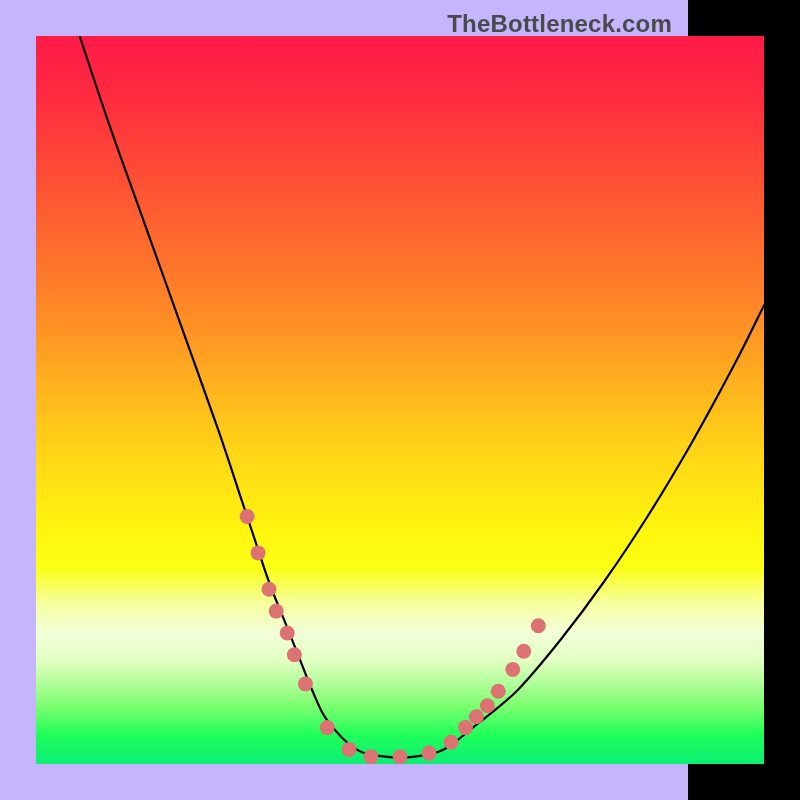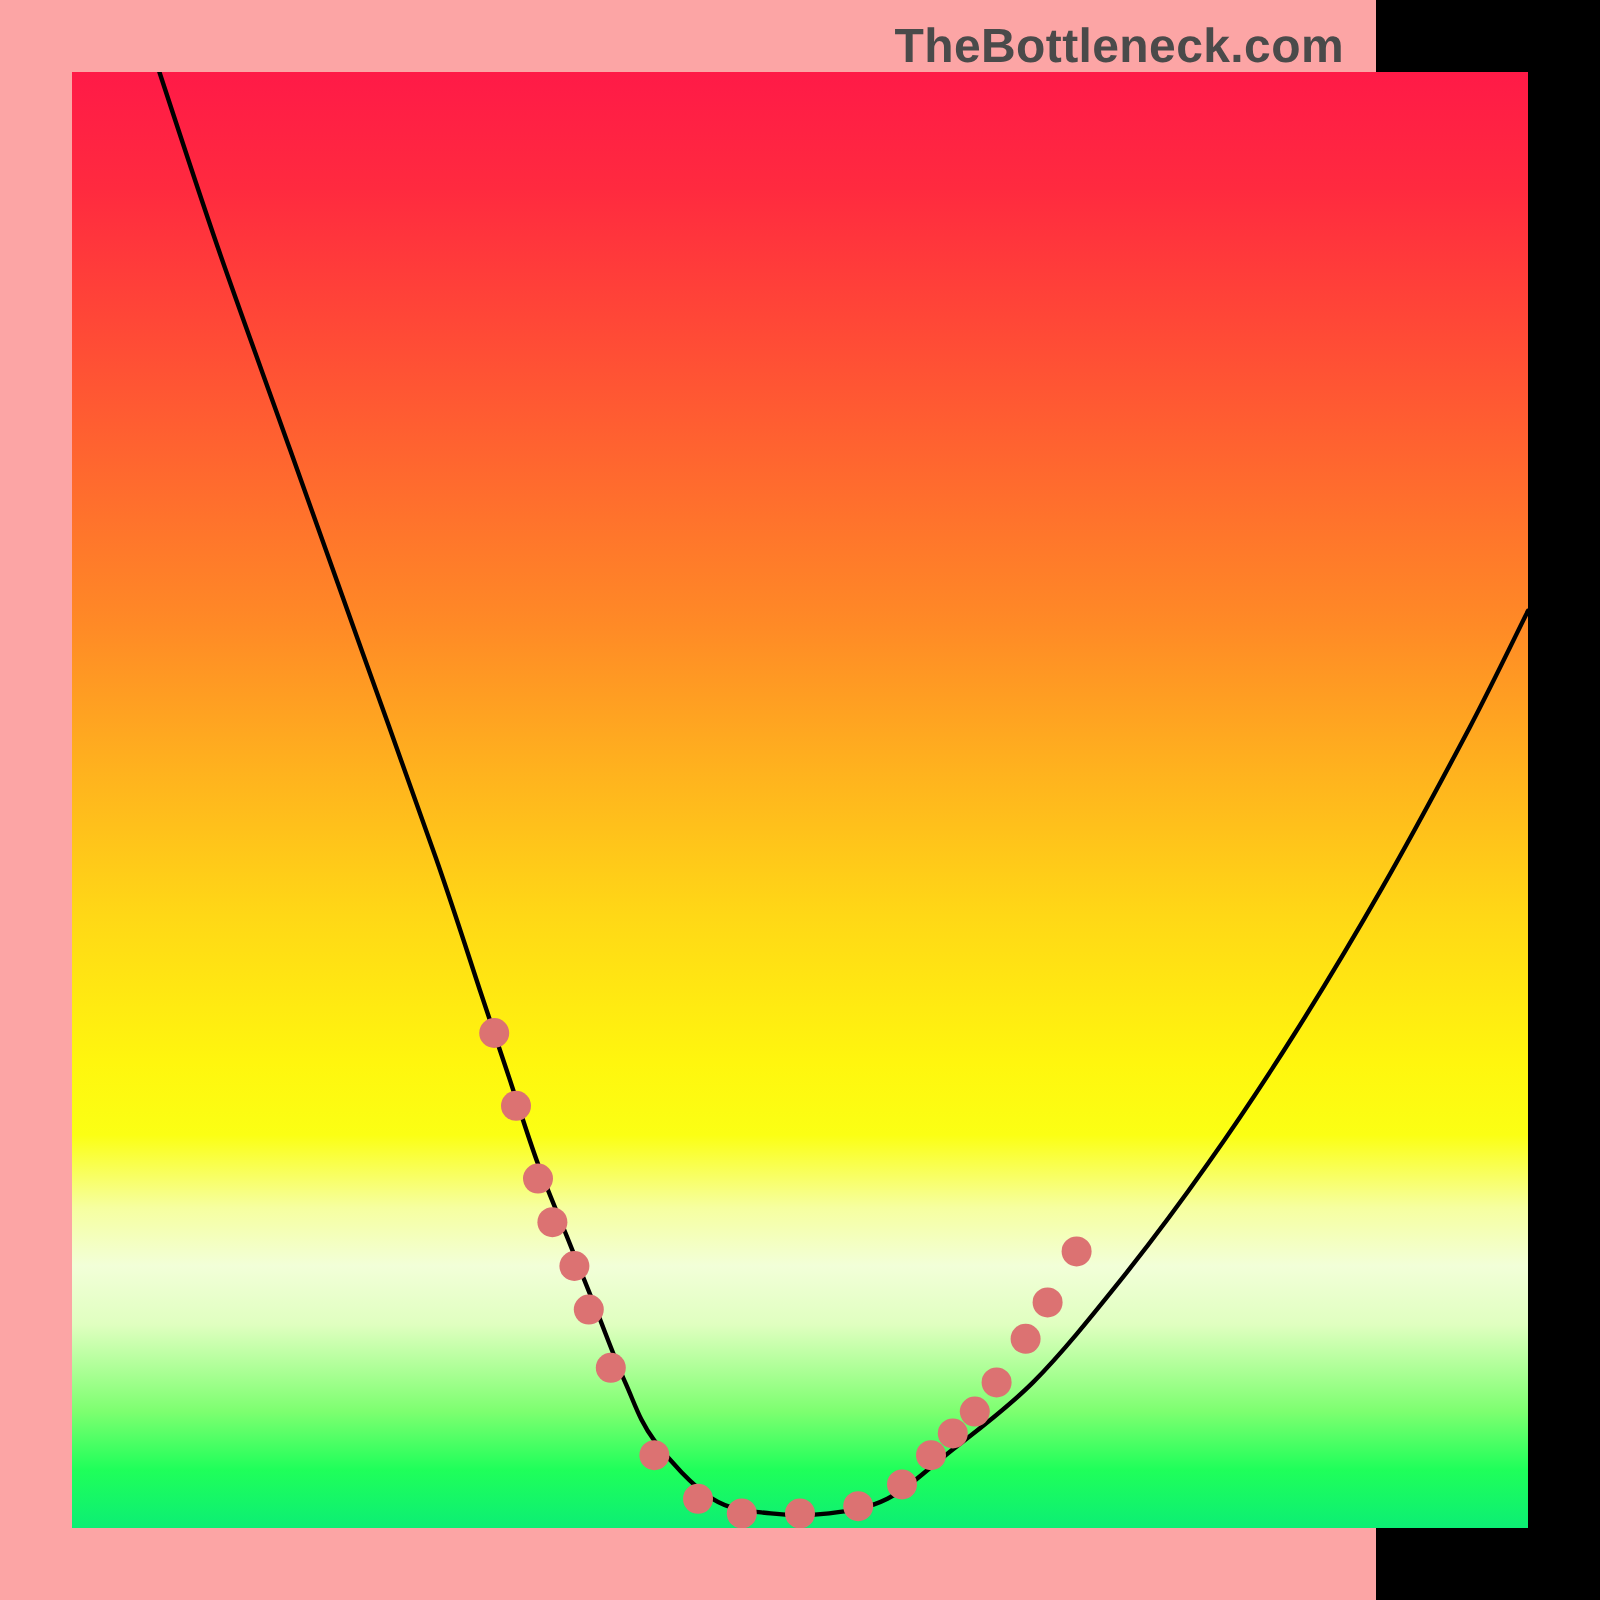--- a/index.html
+++ b/index.html
@@ -8,21 +8,21 @@
     width: 800px;
     height: 800px;
     overflow: hidden;
     background: #000;
     font-family: Arial, Helvetica, sans-serif;
   }
   .frame {
     position: relative;
     width: 688px;
     height: 800px;
-    background: #fca5a5;
+    background: #c4b5fd;
   }
   .plot-area {
     position: absolute;
     left: 36px;
     top: 36px;
     width: 728px;
     height: 728px;
     background: linear-gradient(to bottom,
       #ff1a47 0%,
       #ff2a3f 8%,

